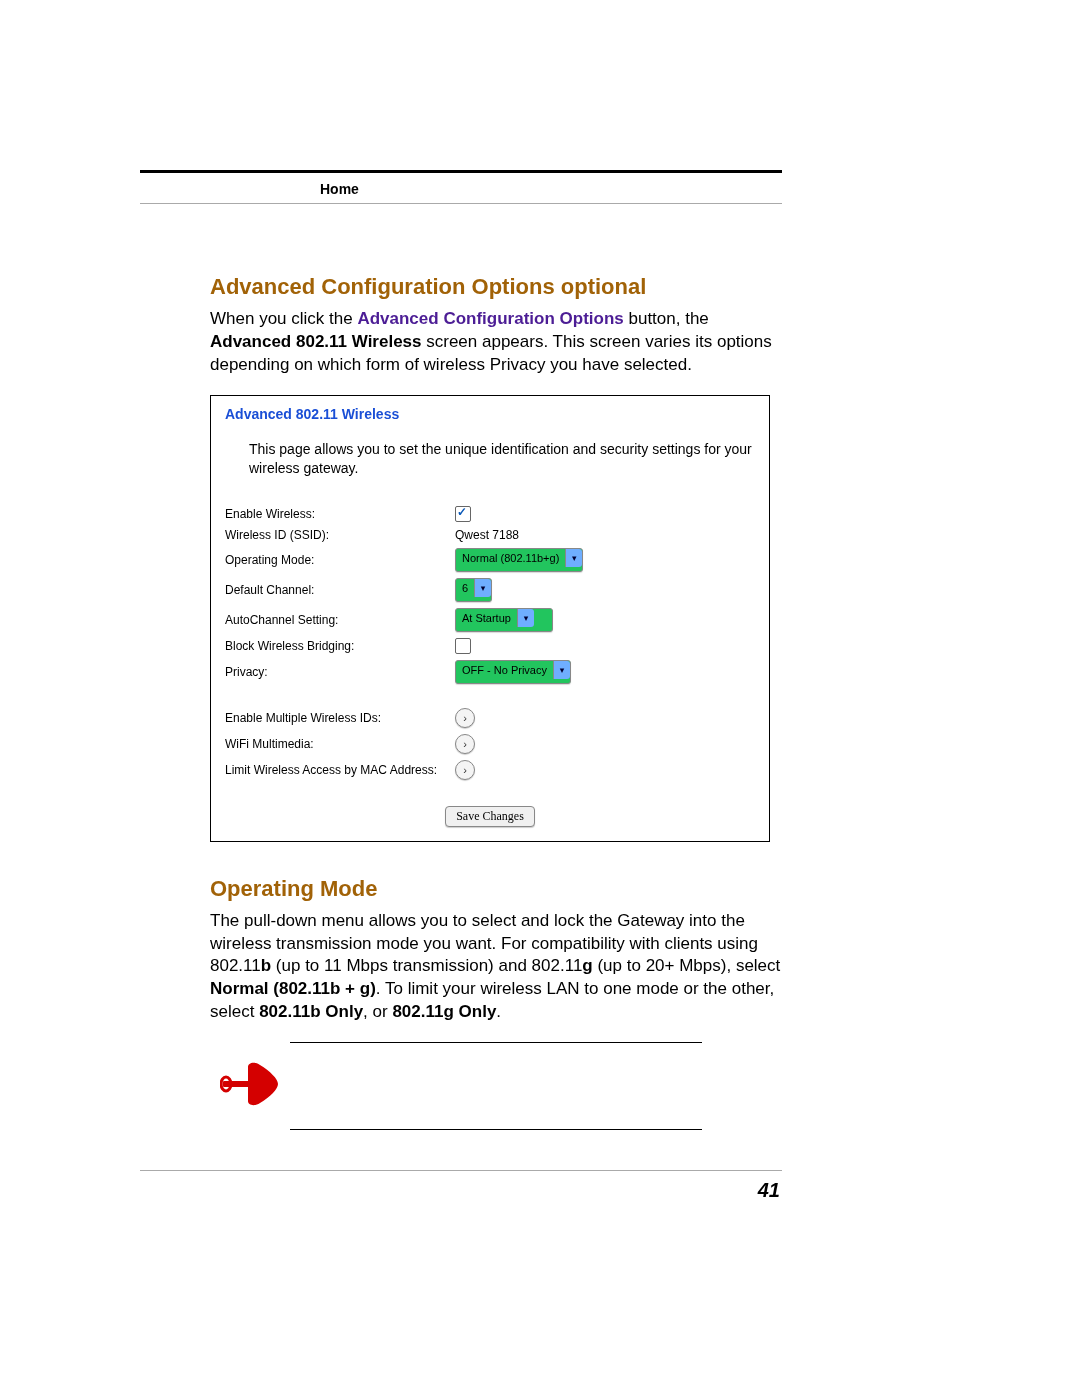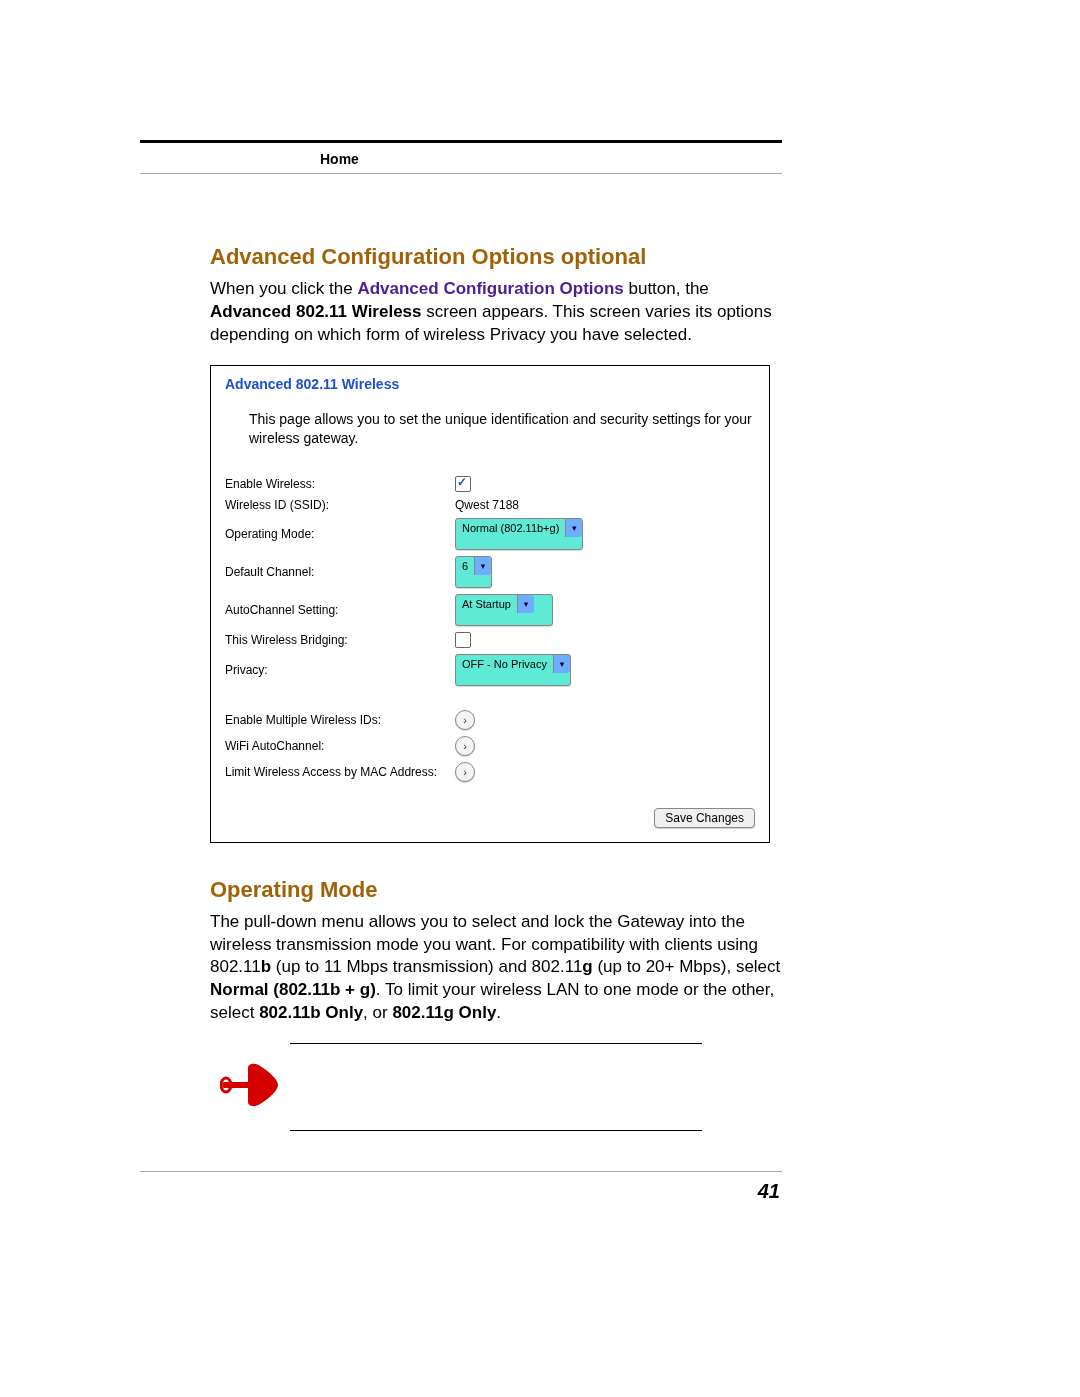--- a/index.html
+++ b/index.html
@@ -7,20 +7,21 @@
     padding: 0;
     background: #fff;
     font-family: Arial, Helvetica, sans-serif;
     color: #000;
     width: 1080px;
   }
   .page {
     padding: 140px 130px 60px 140px;
     box-sizing: border-box;
     width: 912px;
+    margin-top: 30px;
   }
   .top-rule {
     border-top: 3px solid #000;
     margin-bottom: 8px;
   }
   .header-row {
     display: flex;
     align-items: center;
     border-bottom: 1px solid #aaa;
     padding-bottom: 6px;
@@ -103,24 +104,24 @@
     left:1px;top:-2px;
   }
   .textval {
     font-size: 12px;
   }
   .sel {
     display:inline-flex;
     align-items:center;
     border:1px solid #888;
     border-radius:3px;
-    background:#5eead4;
+    background:#22c55e;
     font-size:11px;
     height:18px;
-    padding:0 0 12px 6px;
+    padding:0 0 4px 6px;
     box-shadow: 0 1px 1px rgba(0,0,0,0.15);
   }
   .sel .caret{
     display:inline-flex;
     align-items:center;
     justify-content:center;
     width:16px;height:18px;
     background:#6faeff;
     border-left:1px solid #888;
     margin-left:6px;
@@ -142,21 +143,21 @@
   }
   .save-btn{
     display:inline-block;
     border:1px solid #888;
     border-radius:4px;
     background:#f0f0f0;
     font-size:12px;
     padding:2px 10px;
     box-shadow: 0 1px 1px rgba(0,0,0,0.2);
   }
-  .save-wrap{ text-align:right; margin-top:26px; }
+  .save-wrap{ text-align:center; margin-top:26px;font-family:Liberation Serif, serif; }
 
   
   .note-rule {
     border-top: 1px solid #000;
     margin: 18px 80px 18px 80px;
   }
   .note-block {
     display:flex;
     margin-left: 10px;
   }
@@ -240,39 +241,39 @@
         </span>
       </div>
       <div class="row">
         <span class="lbl">AutoChannel Setting:</span>
         <span class="sel" style="min-width:90px;">
           <span>At Startup</span>
           <span class="caret">▾</span>
         </span>
       </div>
       <div class="row">
-        <span class="lbl">This Wireless Bridging:</span>
+        <span class="lbl">Block Wireless Bridging:</span>
         <span class="cb"></span>
       </div>
       <div class="row">
         <span class="lbl">Privacy:</span>
         <span class="sel">
           <span>OFF - No Privacy</span>
           <span class="caret">▾</span>
         </span>
       </div>
 
       <div style="height:18px;"></div>
 
       <div class="row">
         <span class="lbl">Enable Multiple Wireless IDs:</span>
         <span class="circle-btn">›</span>
       </div>
       <div class="row">
-        <span class="lbl">WiFi AutoChannel:</span>
+        <span class="lbl">WiFi Multimedia:</span>
         <span class="circle-btn">›</span>
       </div>
       <div class="row">
         <span class="lbl">Limit Wireless Access by MAC Address:</span>
         <span class="circle-btn">›</span>
       </div>
 
       <div class="save-wrap">
         <span class="save-btn">Save Changes</span>
       </div>

